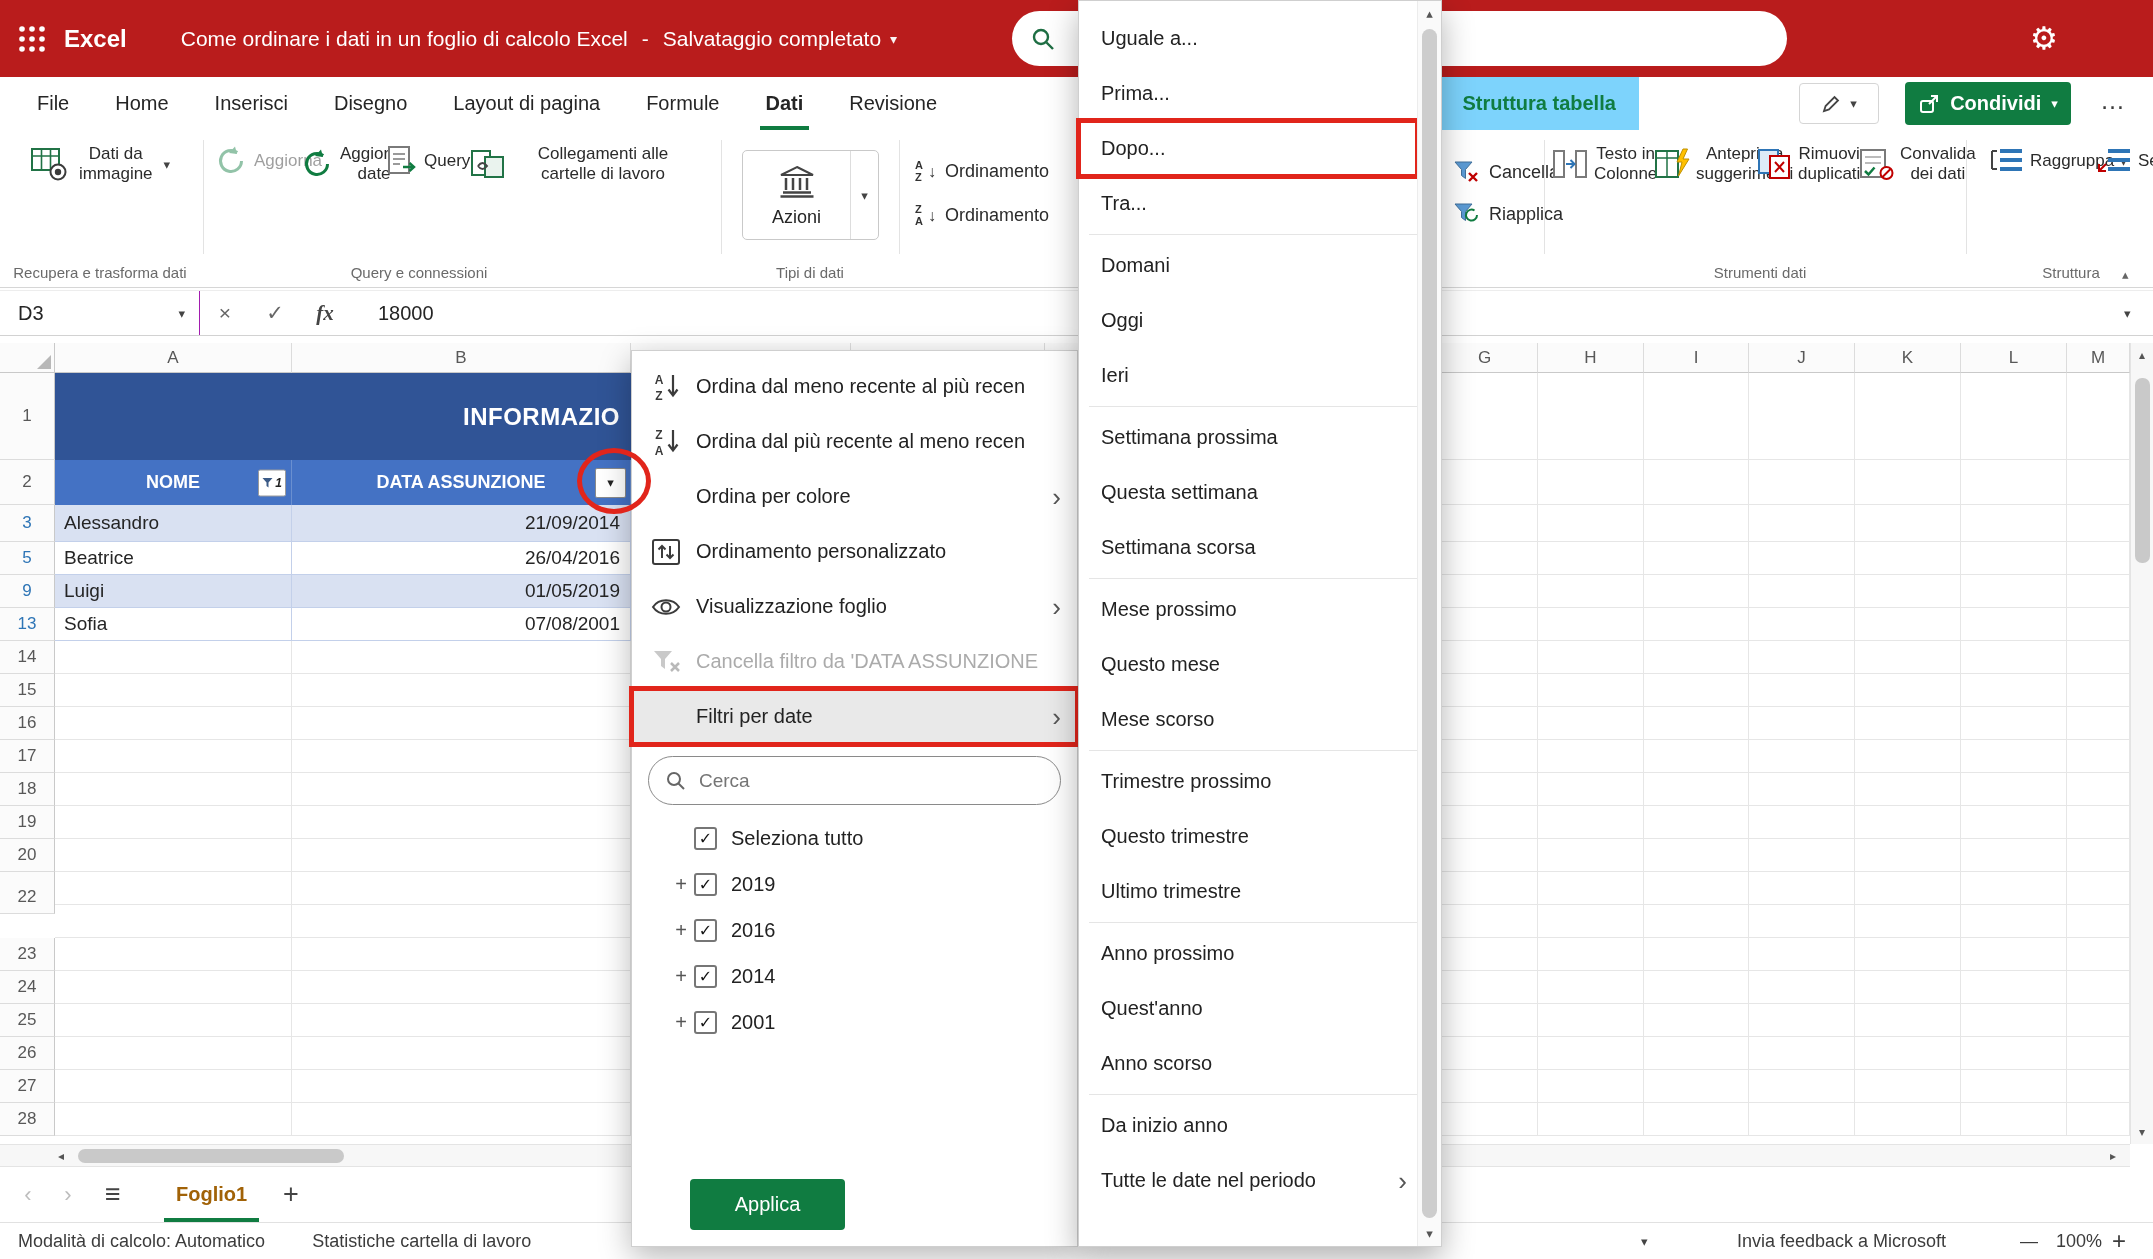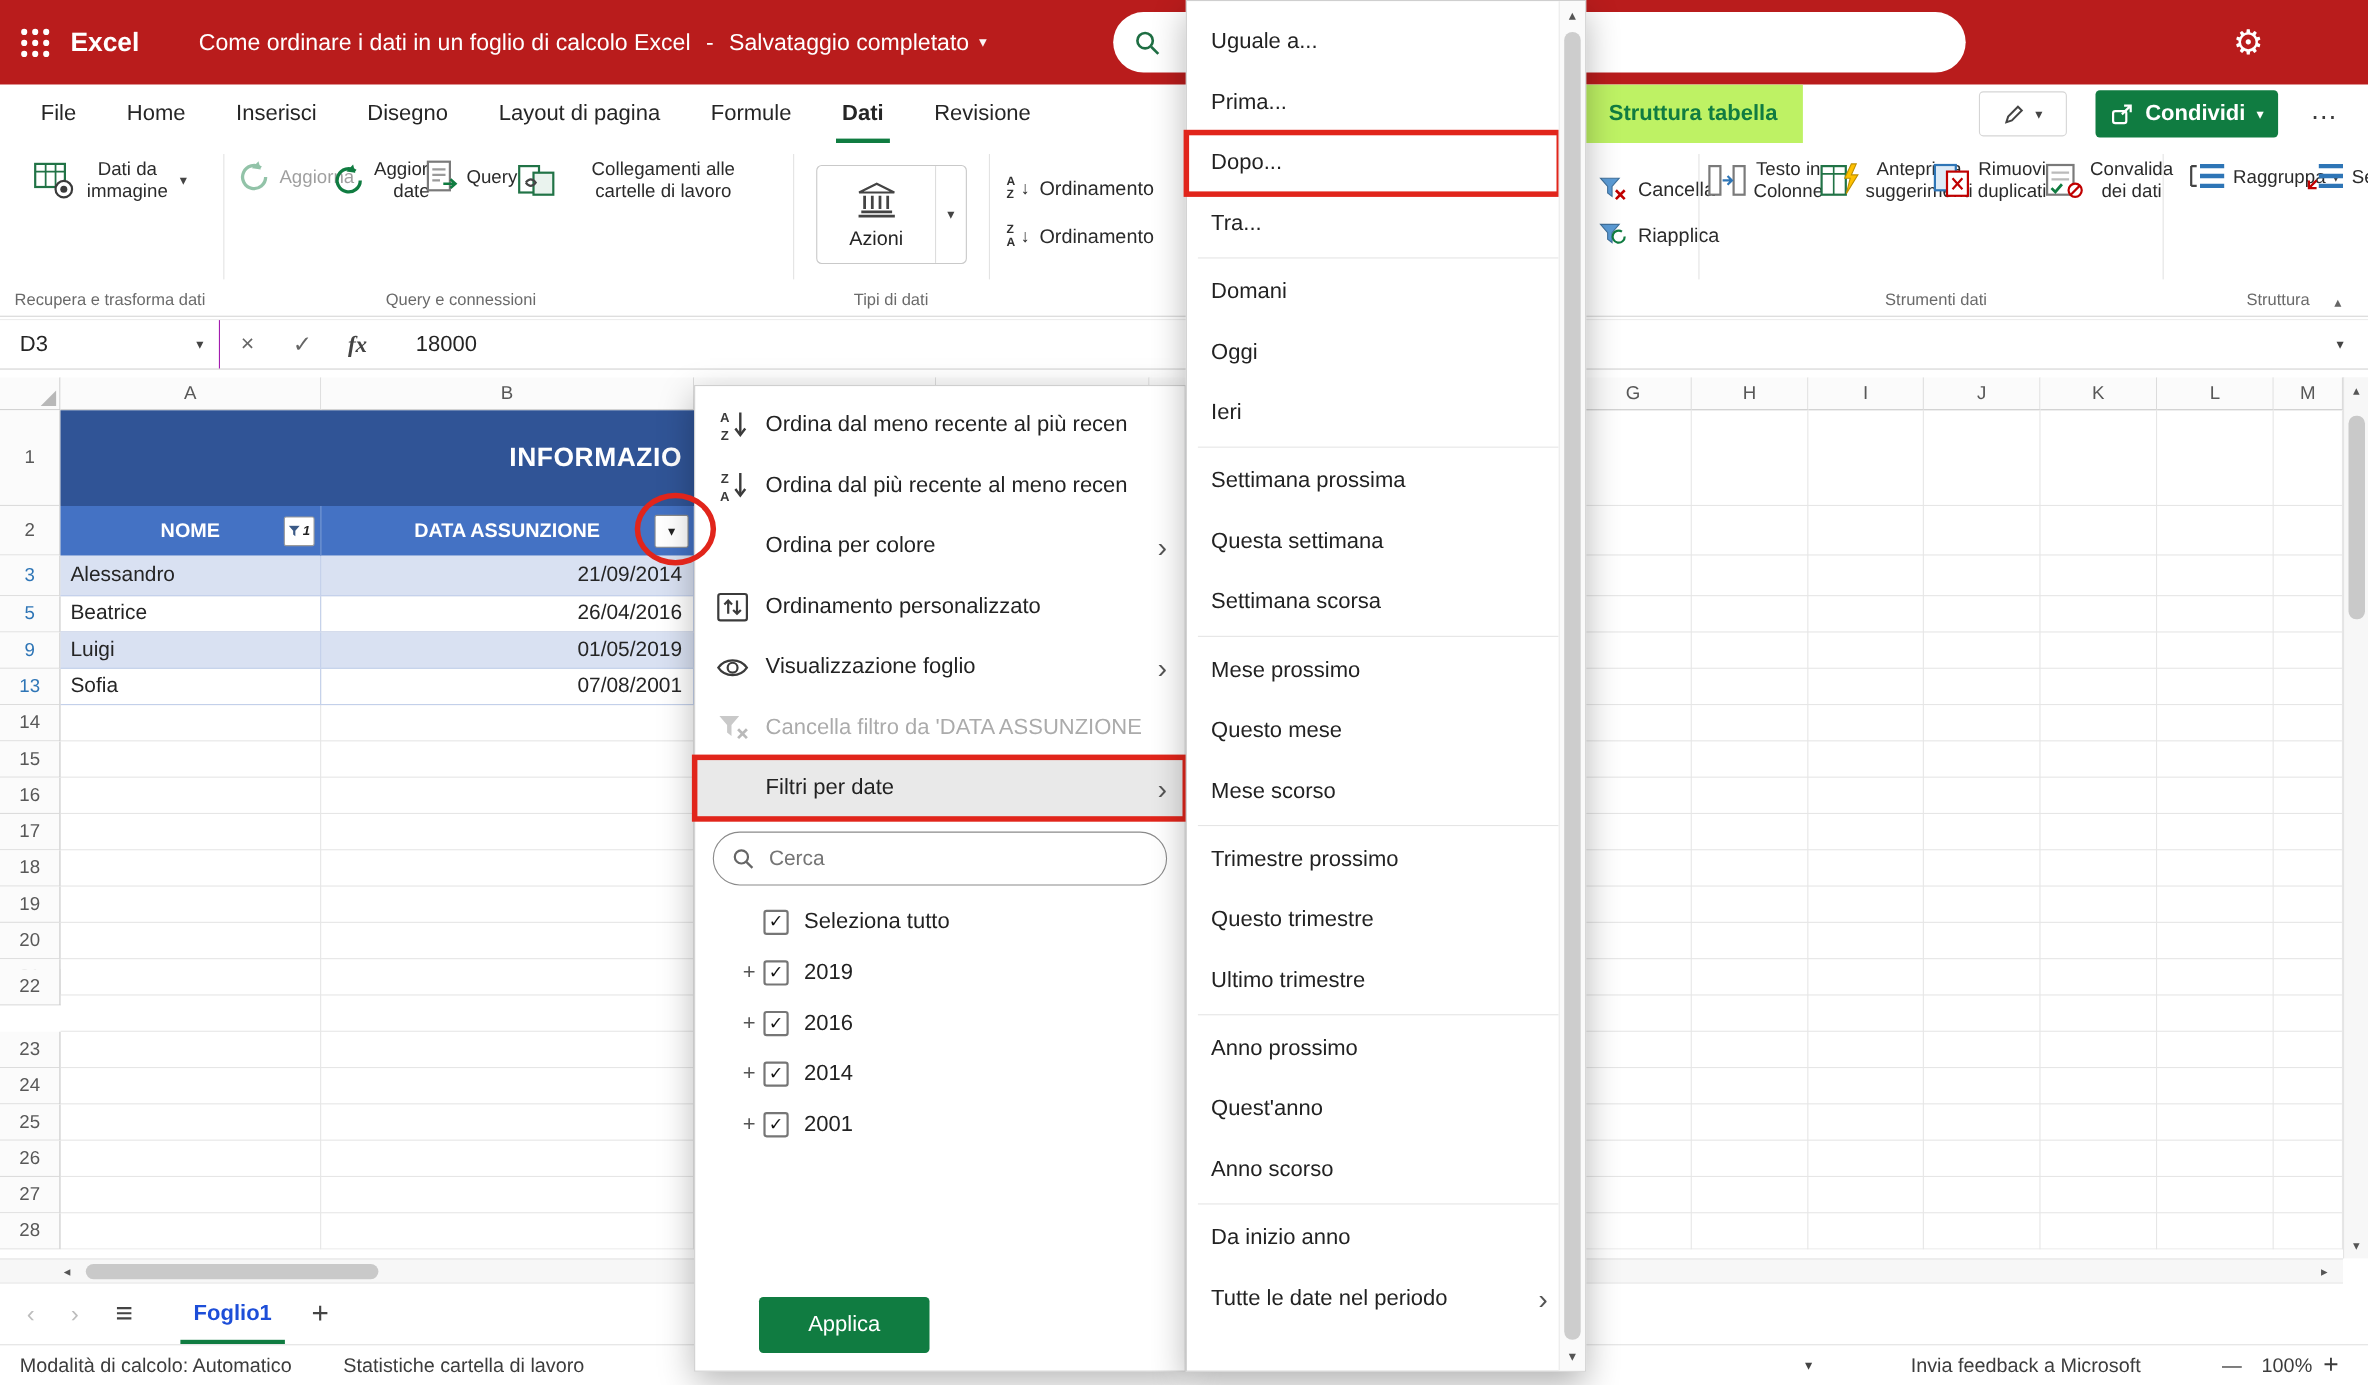--- a/index.html
+++ b/index.html
@@ -16,21 +16,21 @@
 .chvw{font-size:14px;opacity:.95}
 #searchpill{position:absolute;left:1012px;top:11px;width:775px;height:55px;background:#fff;border-radius:28px;display:flex;align-items:center;padding-left:18px}
 #gearbtn{position:absolute;left:2010px;top:0;width:68px;height:77px;display:flex;align-items:center;justify-content:center;font-size:31px;color:#fff}
 
 
 #tabsrow{position:absolute;top:77px;left:0;width:2153px;height:53px;background:#fff}
 #tabs-list{display:flex;height:100%;padding-left:14px;align-items:stretch}
 .tab{display:flex;align-items:center;padding:0 23px;font-size:20px;color:#252525;position:relative;white-space:nowrap}
 .tab.active{font-weight:700}
 .tab.active::after{content:"";position:absolute;left:17px;right:17px;bottom:0;height:4px;background:#107C41}
-.tab.contextual{color:#107C41;background:#bef264;font-weight:600}
+.tab.contextual{color:#107C41;background:#7dd3fc;font-weight:600}
 .tab-gap{width:380px}
 #pencilbtn{position:absolute;left:1799px;top:6px;width:80px;height:41px;border:1px solid #D5D5D5;border-radius:4px;display:flex;align-items:center;justify-content:center;gap:9px;background:#fff}
 #sharebtn{position:absolute;left:1905px;top:5px;width:166px;height:43px;background:#107C41;border-radius:4px;color:#fff;display:flex;align-items:center;justify-content:center;gap:10px;font-size:20px;font-weight:600}
 #morebtn{position:absolute;left:2100px;top:9px;font-size:25px;color:#3b3b3b}
 .chvd{font-size:13px;color:#444}
 .chvg{font-size:13px;color:#fff}
 
 
 #ribbon{position:absolute;top:130px;left:0;width:2153px;height:158px;background:#fff;border-bottom:1px solid #D6D6D6}
 .rdivider{position:absolute;top:10px;height:114px;width:1px;background:#E3E3E3}
@@ -118,21 +118,21 @@
 #hscroll .arr{position:absolute;top:0;height:100%;display:flex;align-items:center;font-size:12px;color:#555}
 #hthumb{position:absolute;left:78px;top:4px;width:266px;height:14px;background:#C9C9C9;border-radius:7px}
 #vscroll{position:absolute;left:2130px;top:343px;width:23px;height:801px;background:#F7F7F7;border-left:1px solid #E4E4E4}
 #vscroll .arr{position:absolute;left:0;width:100%;text-align:center;font-size:12px;color:#555}
 #vthumb{position:absolute;left:4px;top:35px;width:15px;height:185px;background:#C9C9C9;border-radius:7px}
 
 
 #sheetbar{position:absolute;top:1167px;left:0;width:2153px;height:55px;background:#fff;display:flex;align-items:center;padding-left:8px}
 #sheetbar .nav{font-size:22px;color:#BDBDBD;width:40px;text-align:center}
 #sheetbar .ham{font-size:27px;color:#444;width:50px;text-align:center}
-#sheettab{margin-left:20px;height:100%;display:flex;align-items:center;padding:0 18px;color:#1d4ed8;font-weight:700;font-size:20px;position:relative}
+#sheettab{margin-left:20px;height:100%;display:flex;align-items:center;padding:0 18px;color:#a16207;font-weight:700;font-size:20px;position:relative}
 #sheettab::after{content:"";position:absolute;left:6px;right:6px;bottom:0;height:4px;background:#107C41}
 #addsheet{margin-left:18px;font-size:27px;color:#444}
 #statusbar{position:absolute;top:1222px;left:0;width:2153px;height:37px;background:#fff;border-top:1px solid #E1E1E1;font-size:18px;color:#3C3C3C;display:flex;align-items:center}
 #calcmode{margin-left:18px}
 #wbstats{margin-left:47px}
 .sbabs{position:absolute;top:0;height:100%;display:flex;align-items:center}
 </style>
 </head>
 <body>
 

